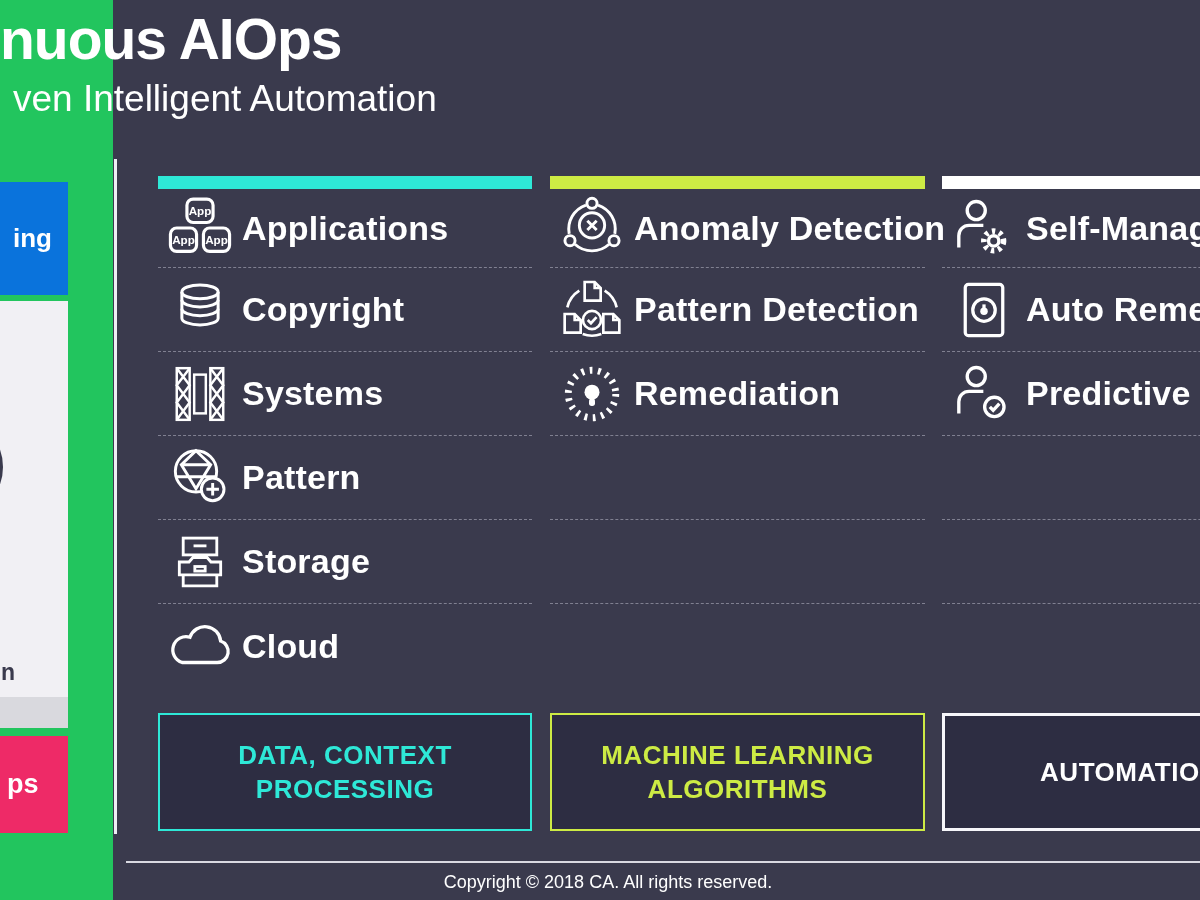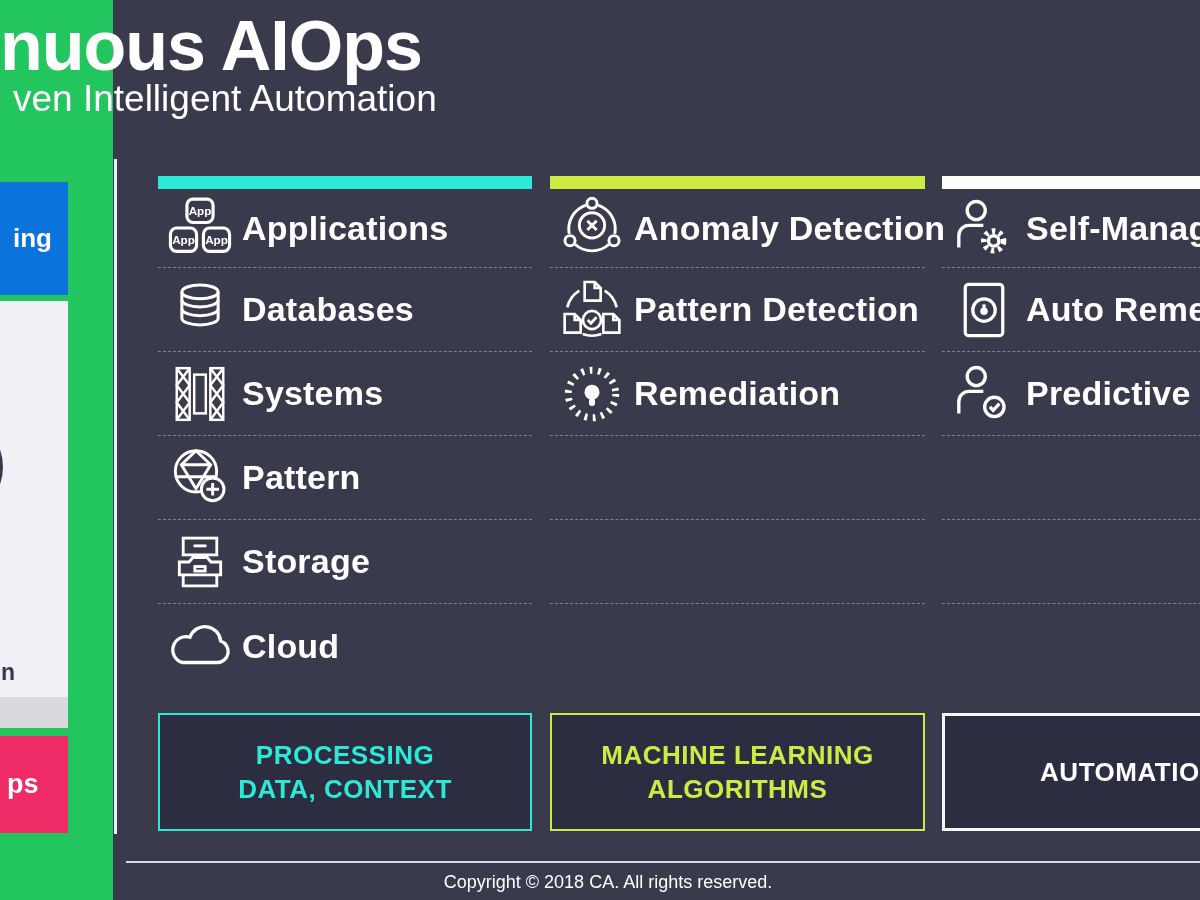--- a/index.html
+++ b/index.html
@@ -16,21 +16,21 @@
   .circle-cut { position:absolute; left:-97px; top:116px; width:100px; height:100px;
                 border:11px solid #3a3a4d; border-radius:50%; }
   .white-card .frag { position:absolute; left:1px; top:358px; color:#3a3a4d; font-size:23px; font-weight:bold; }
   .gray-strip { position:absolute; left:0; bottom:0; width:100%; height:31px; background:#d9d9de; }
   .pink-card { position:absolute; left:0; top:736px; width:68px; height:97px; background:#ee2a67;
                display:flex; align-items:center; }
   .pink-card span { color:#fff; font-weight:bold; font-size:27px; padding-left:7px; }
   .vline { position:absolute; left:114px; top:159px; width:3px; height:675px; background:#eeeef4; }
 
   
-  .page-title { position:absolute; left:0px; top:6px; color:#fff; font-size:70px; font-weight:bold; letter-spacing:-1px; white-space:nowrap; }
+  .page-title { position:absolute; left:0px; top:6px; color:#fff; font-size:57px; font-weight:bold; letter-spacing:-1px; white-space:nowrap; }
   .page-subtitle { position:absolute; left:13px; top:78px; color:#fff; font-size:37px; font-weight:normal; white-space:nowrap; }
 
   
   .col { position:absolute; top:176px; width:375px; }
   .col-1 { left:158px; width:374px; }
   .col-2 { left:550px; }
   .col-3 { left:942px; }
   .accent-bar { height:13px; width:100%; }
   .col-1 .accent-bar { background:#2ee8d7; }
   .col-2 .accent-bar { background:#cdeb44; }
@@ -106,21 +106,21 @@
 
       <div class="row">
         <div class="icon-cell">
           <svg width="60" height="60" viewBox="0 0 48 48" fill="none" stroke="#fff" stroke-width="2.4">
             <ellipse cx="24" cy="9.5" rx="14.5" ry="5.5"></ellipse>
             <path d="M9.5 9.5 v6.5 c0 3 6.5 5.5 14.5 5.5 s14.5 -2.5 14.5 -5.5 v-6.5"></path>
             <path d="M9.5 16 v7 c0 3 6.5 5.5 14.5 5.5 s14.5 -2.5 14.5 -5.5 v-7"></path>
             <path d="M9.5 23 v7.5 c0 3 6.5 5.5 14.5 5.5 s14.5 -2.5 14.5 -5.5 v-7.5"></path>
           </svg>
         </div>
-        <span class="item-label">Databases</span>
+        <span class="item-label">Copyright</span>
       </div>
 
       <div class="row">
         <div class="icon-cell">
           <svg width="62" height="62" viewBox="0 0 48 48" fill="none" stroke="#fff" stroke-width="1.9">
             <rect x="6" y="4" width="10" height="40"></rect>
             <rect x="32" y="4" width="10" height="40"></rect>
             <rect x="19.5" y="9" width="9" height="30"></rect>
             <path d="M6 4 l10 13.3 l-10 13.3 L16 44 M16 4 L6 17.3 l10 13.3 L6 44"></path>
             <path d="M32 4 l10 13.3 l-10 13.3 L42 44 M42 4 L32 17.3 l10 13.3 L32 44"></path>
@@ -158,22 +158,22 @@
         <div class="icon-cell">
           <svg width="66" height="66" viewBox="0 0 48 48" fill="none" stroke="#fff" stroke-width="2.4">
             <path d="M11 36 h25.5 a8 8 0 0 0 2.5 -15.6 a11.5 11.5 0 0 0 -22.3 -2.8 A8.8 8.8 0 0 0 11 36 z"></path>
           </svg>
         </div>
         <span class="item-label">Cloud</span>
       </div>
     </div>
 
     <div class="footer-box">
+      <span>DATA, CONTEXT</span>
       <span>PROCESSING</span>
-      <span>DATA, CONTEXT</span>
     </div>
   </section>
 
   <section class="col col-2">
     <div class="accent-bar"></div>
     <div class="rows">
 
       <div class="row">
         <div class="icon-cell">
           <svg width="64" height="64" viewBox="0 0 48 48" fill="none" stroke="#fff" stroke-width="2.2">

